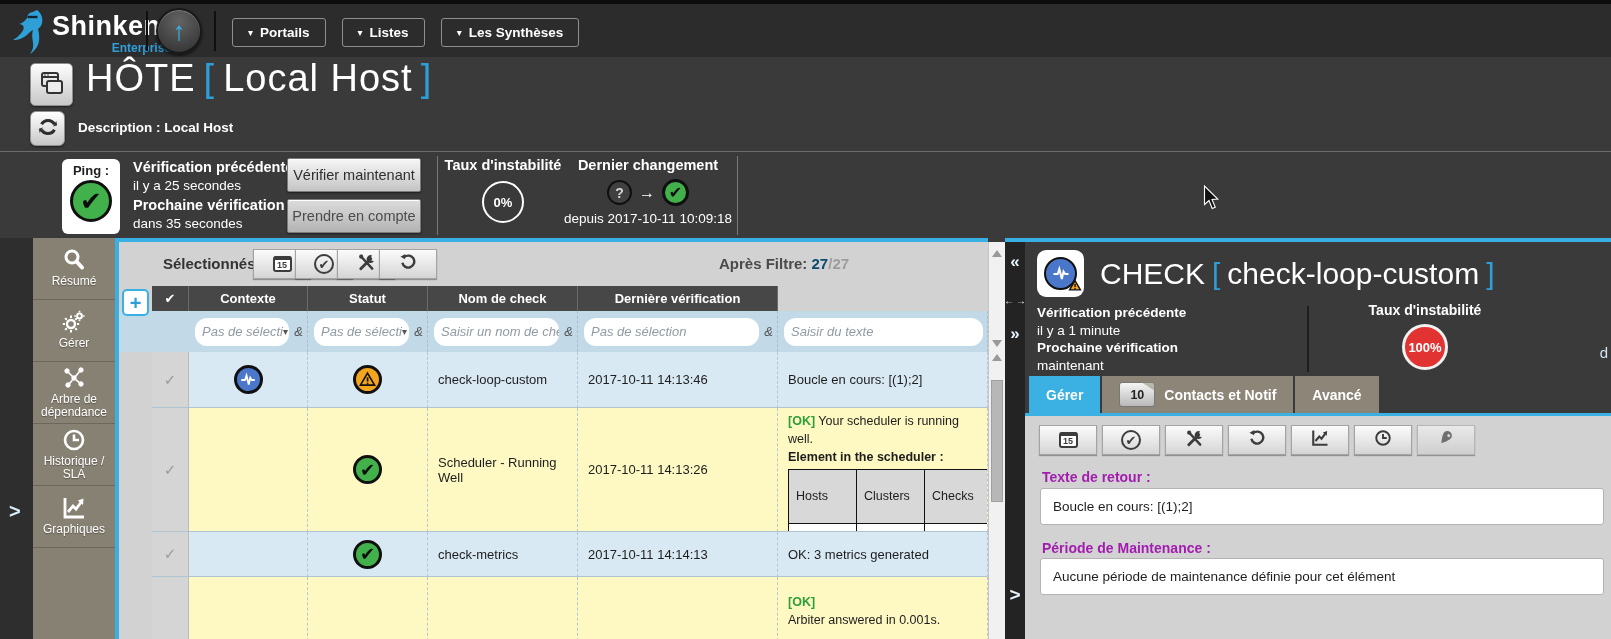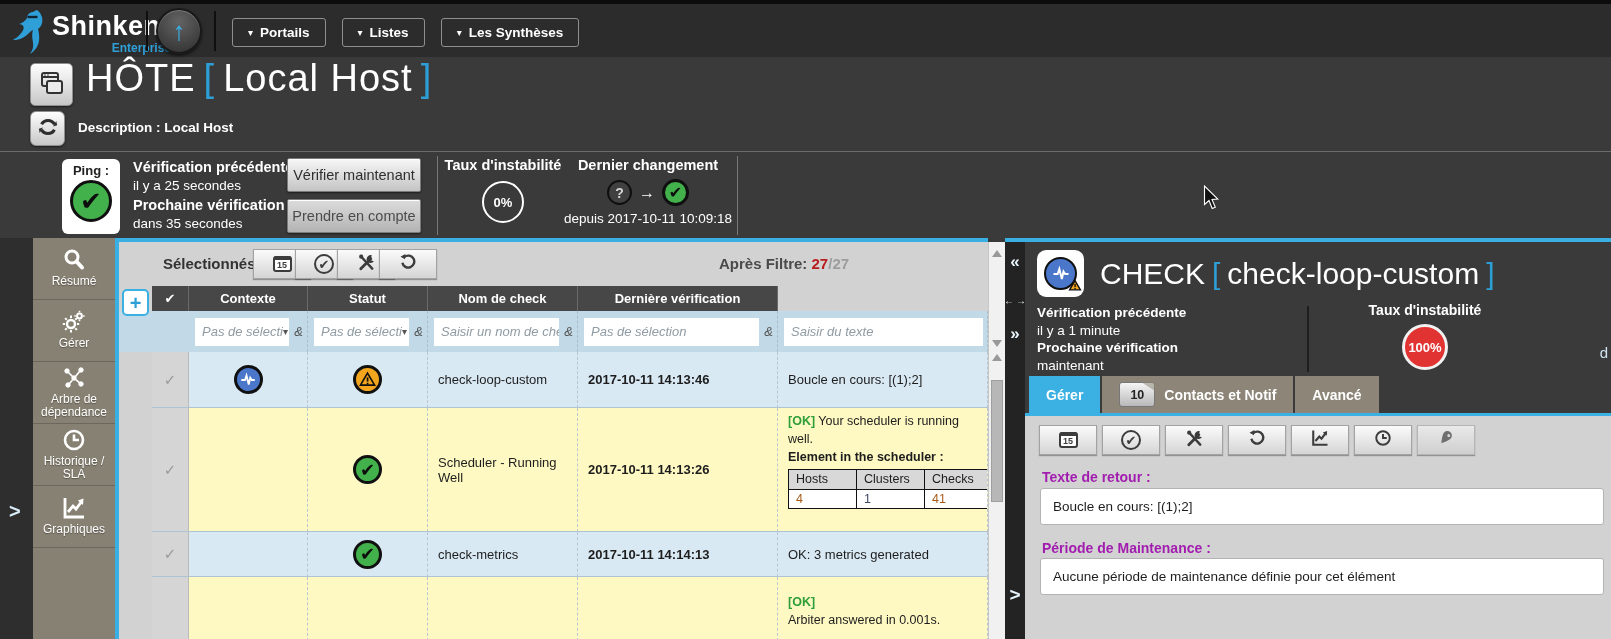--- a/index.html
+++ b/index.html
@@ -74,61 +74,61 @@
 
 .table-panel{position:absolute;left:115px;top:238px;width:873px;height:401px;background:#d2d2d2;
   border-left:4px solid #38b0e3;border-top:4px solid #38b0e3;overflow:hidden}
 .t-toolbar{position:relative;height:44px}
 .sel-label{position:absolute;left:44px;top:13px;font-size:15px;font-weight:600;color:#333}
 .sel-count{color:#3aa6dd;font-weight:600;margin-left:4px}
 .tb-btn{position:absolute;top:7px;width:58px;height:30px;border:1px solid #a3a3a3;border-radius:0;
   background:linear-gradient(#fbfbfb,#d5d5d5);display:flex;align-items:center;justify-content:center;
   box-shadow:0 1px 1px rgba(0,0,0,.3);cursor:pointer;color:#3c3c3c}
 .after-filter{position:absolute;left:600px;top:13px;width:260px;font-size:15px;font-weight:600;color:#4a4a4a}
-.af-cur{color:#b91c1c}.af-tot{color:#9d9d9d}
+.af-cur{color:#0c4a6e}.af-tot{color:#9d9d9d}
 .t-grid{display:grid;grid-template-columns:33px 37px 119px 120px 150px 200px 1fr}
 .t-head{height:25px}
 .t-head .hc{background:#474747;color:#fff;font-size:13px;font-weight:600;display:flex;align-items:center;
   justify-content:center;border-right:1px solid #6a6a6a;cursor:pointer}
 .t-head .hc.last{justify-content:flex-end;padding-right:12px;border-right:none}
 .t-head .gutter{background:transparent}
 .add-btn{position:absolute;left:3px;top:47px;width:27px;height:27px;background:#fff;border:2px solid #3ab0e3;
   border-radius:5px;color:#2e9fd6;font-size:20px;font-weight:700;display:flex;align-items:center;justify-content:center;
   line-height:1;cursor:pointer;z-index:5}
 .t-filter{height:41px;background:#c2d9e7}
 .t-filter>div{display:flex;align-items:center;gap:5px;padding:0 4px 0 6px;border-right:1px dashed #a9bfcc}
 .t-filter .gutter,.t-filter .selcol{border-right:none}
-.flt-box{flex:1;height:28px;background:#fff;border-radius:0;display:flex;align-items:center;
+.flt-box{flex:1;height:28px;background:#fff;border-radius:12px;display:flex;align-items:center;
   padding:0 7px;font-size:13px;font-style:italic;color:#909ba3;overflow:hidden;white-space:nowrap;cursor:text}
 .flt-box .caret{margin-left:auto;font-style:normal;color:#555;font-size:10px;cursor:pointer}
 .amp{font-size:13px;font-style:italic;color:#555}
 .t-row{cursor:pointer}
 .t-row>div{border-right:1px dashed #b7c6d1;border-bottom:1px solid #aec4d3;display:flex;align-items:center;
   font-size:13px;color:#1d1d1d;overflow:hidden}
 .t-row .gutter{background:#d2d2d2;border-right:none;border-bottom:none}
 .t-row .selcol{background:#d5d5d5;border-right:1px solid #bbb;justify-content:center;color:#9a9a9a;
   font-size:15px;cursor:pointer}
 .t-row .c-ctx,.t-row .c-st{justify-content:center}
 .t-row .c-name{padding-left:10px}
-.t-row .c-date{padding-left:10px;font-weight:700}
+.t-row .c-date{padding-left:10px;font-weight:400}
 .t-row .c-res{padding:4px 10px;align-items:center}
 .t-row .c-res.top{align-items:flex-start}
 .row-blue>div{background:#d9e9f4}.row-lite>div{background:#fef9c3}
 .row-blue>.gutter,.row-lite>.gutter{background:#d2d2d2}
 .row-blue>.selcol,.row-lite>.selcol{background:#d5d5d5}
 .r1{height:56px}.r2{height:124px}.r3{height:45px}.r4{height:130px}
 .ctx-badge{width:29px;height:29px;border-radius:50%;background:#4a77c9;border:3px solid #101010;
   display:flex;align-items:center;justify-content:center}
 .warn-badge{width:29px;height:29px;border-radius:50%;background:#f2a51d;border:3px solid #101010;
   display:flex;align-items:center;justify-content:center}
 .ok-green{color:#2e9e38;font-weight:700}
 .res-block{font-size:12.5px;line-height:1.45;color:#1d1d1d;width:100%}
 .res-block .sched-lbl{font-weight:600;}
 .mini-table{border-collapse:collapse;margin:3px 0 10px}
-.mini-table th,.mini-table td{border:1px solid #111;font-size:12.5px;padding:0 7px;text-align:left;
+.mini-table th,.mini-table td{border:1px solid #111;font-size:12.5px;padding:17px 7px;text-align:left;
   font-weight:400;background:#fff;min-width:68px}
 .mini-table th{background:#d8d8d8}
 .num-a{color:#a85b1a}.num-b{color:#3d4a66}
 
 
 .cal{width:19px;height:16px;border:2px solid #3c3c3c;border-radius:3px;position:relative;display:flex;
   align-items:flex-end;justify-content:center;font-size:9px;font-weight:700;color:#3c3c3c;background:#fff}
 .cal::before{content:"";position:absolute;left:-1px;right:-1px;top:-2px;height:4px;background:#3c3c3c;
   border-radius:2px 2px 0 0}
 .okr{width:20px;height:20px;border:2px solid #3c3c3c;border-radius:50%;display:flex;align-items:center;

